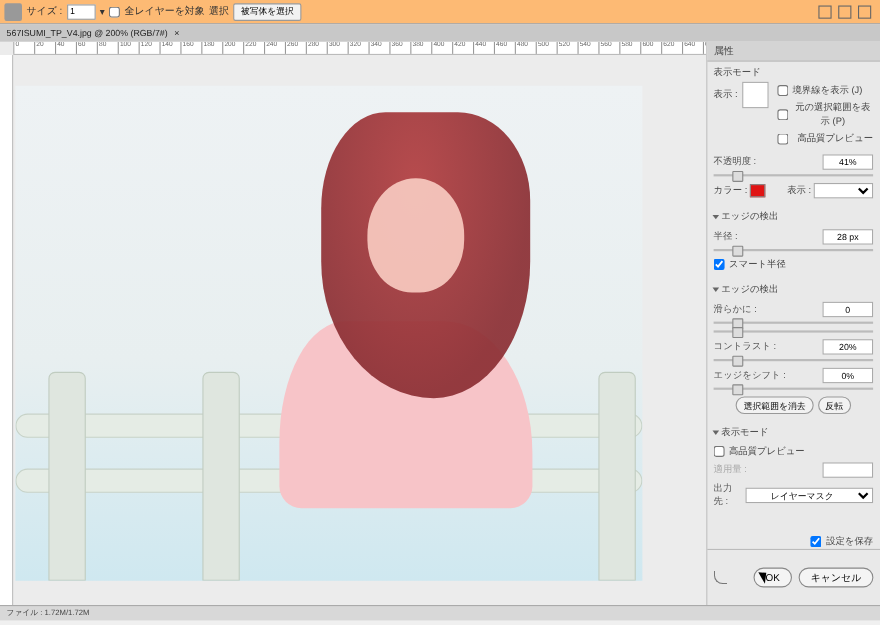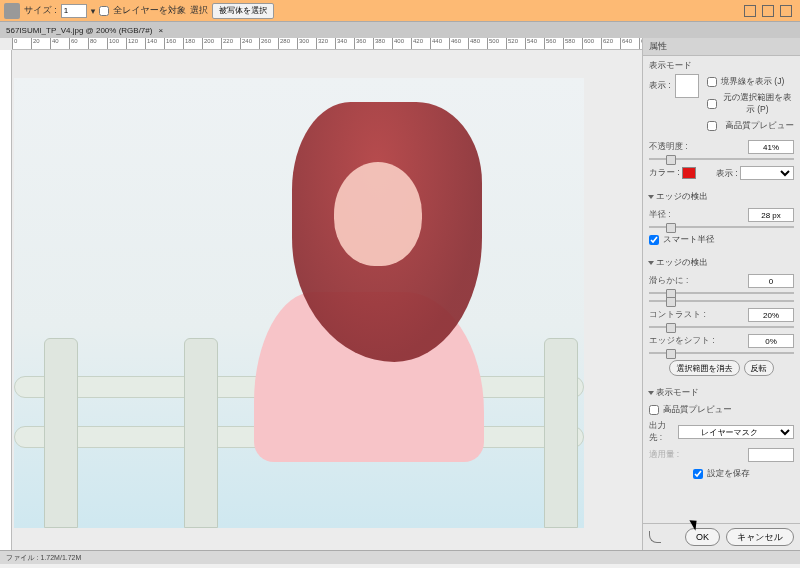--- a/index.html
+++ b/index.html
@@ -40,21 +40,21 @@
 .row { display:flex; align-items:center; justify-content:space-between; margin:2px 0 4px; gap:4px; }
 .row label { color:#555; }
 .val-input { width:46px; height:14px; border:1px solid #aaa; font-size:8px; text-align:center; background:#fff; }
 .slider { width:100%; height:2px; background:#bbb; position:relative; margin-bottom:6px; }
 .slider::after { content:''; position:absolute; top:-3px; left:12%; width:8px; height:8px; background:#ddd; border:1px solid #888; border-radius:1px; }
 .preview-box { width:24px; height:24px; border:1px solid #aaa; background:#fff; display:inline-block; }
 .swatch { width:14px; height:12px; background:#e01414; border:1px solid #888; display:inline-block; vertical-align:middle; }
 .sel { height:14px; border:1px solid #aaa; background:#fff; font-size:8px; padding:0 18px; }
 .btn-sm { height:16px; border:1px solid #999; background:#f2f2f2; border-radius:8px; font-size:8px; padding:0 6px; cursor:pointer; }
 .btn-row { display:flex; gap:4px; justify-content:center; margin-top:4px; }
-.panel-footer { border-top:1px solid #bbb; padding:4px 6px; display:flex; align-items:center; gap:6px; }
+.panel-footer { border-top:1px solid #bbb; padding:16px 6px; display:flex; align-items:center; gap:6px; }
 .undo-ic { width:12px; height:12px; border:1px solid #777; border-top:none; border-right:none; border-radius:0 0 0 8px; }
 .btn { height:18px; border:1px solid #888; background:#f4f4f4; border-radius:9px; font-size:9px; padding:0 10px; cursor:pointer; }
 .status { height:14px; background:#d8d8d8; border-top:1px solid #aaa; font-size:7px; padding:0 6px; line-height:14px; color:#444; }
 .cursor { position:absolute; left:692px; top:518px; width:0; height:0; border-left:6px solid #000; border-top:4px solid transparent; border-bottom:8px solid transparent; transform:rotate(-30deg); }
 </style>
 </head>
 <body>
 
 <div class="top-toolbar">
   <div class="tool-icon"></div>
@@ -215,28 +215,28 @@
       <div class="sec">
         <div class="sec-head">
             <span class="chev"></span>
             <span>表示モード</span>
           </div>
         <div class="row" style="justify-content:flex-start;gap:4px">
             <input type="checkbox" class="chk" style="">
             <span>高品質プレビュー</span>
           </div>
         <div class="row">
+            <label style="color:#aaa">適用量 :</label>
+            <input class="val-input" disabled="" style="">
+          </div>
+        <div class="row">
             <label>出力先 :</label>
             <select class="sel" style="flex:1"><option>レイヤーマスク</option></select>
           </div>
-        <div class="row">
-            <label style="color:#aaa">適用量 :</label>
-            <input class="val-input" disabled="" style="">
-          </div>
-        <div class="row" style="justify-content:center;gap:4px;margin-top:6px">
+        <div class="row" style="justify-content:flex-end;gap:4px;margin-top:24px">
             <input type="checkbox" class="chk" checked="" style="">
             <span>設定を保存</span>
           </div>
       </div>
     </div>
     <div class="panel-footer">
       <div class="undo-ic"></div>
       <div style="flex:1"></div>
       <button class="btn">OK</button>
       <button class="btn">キャンセル</button>

